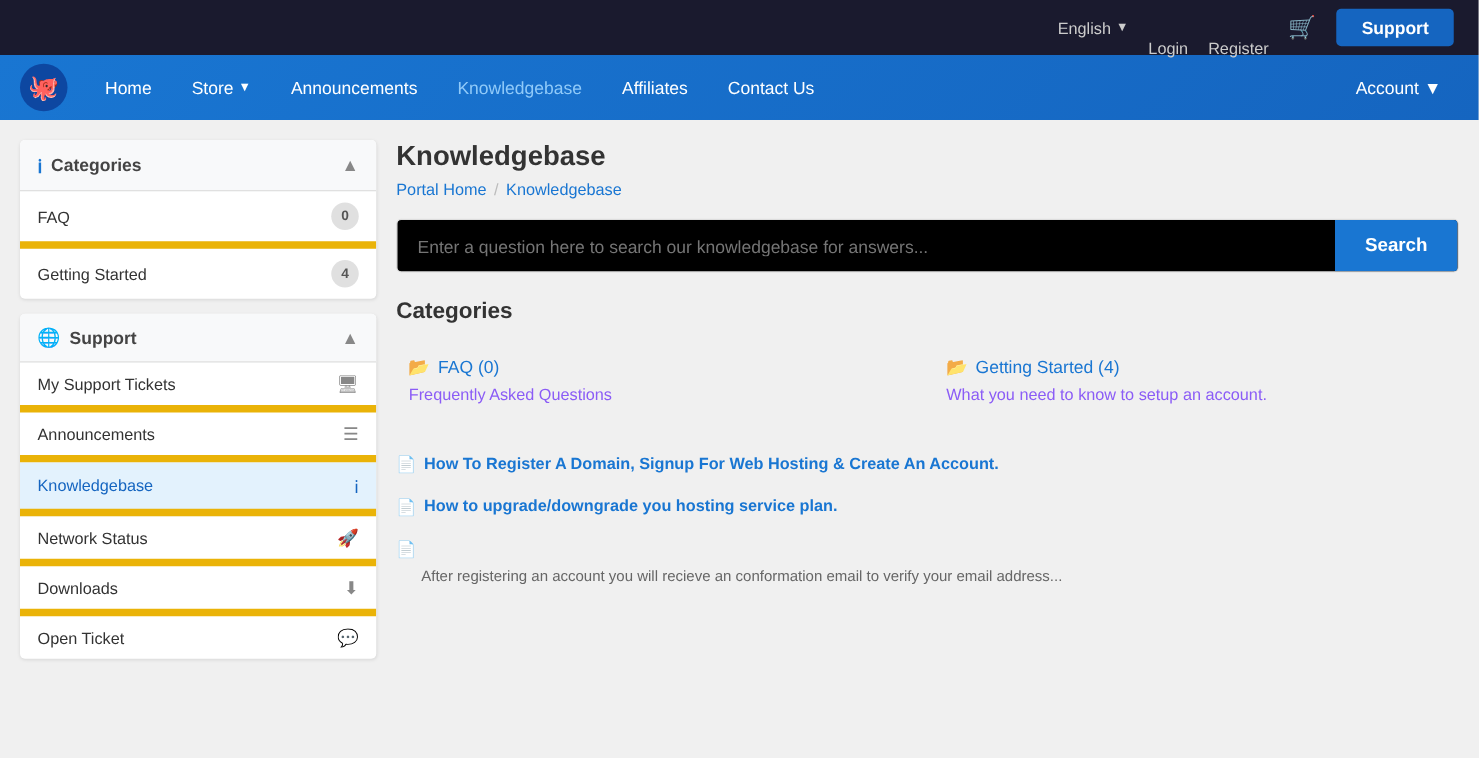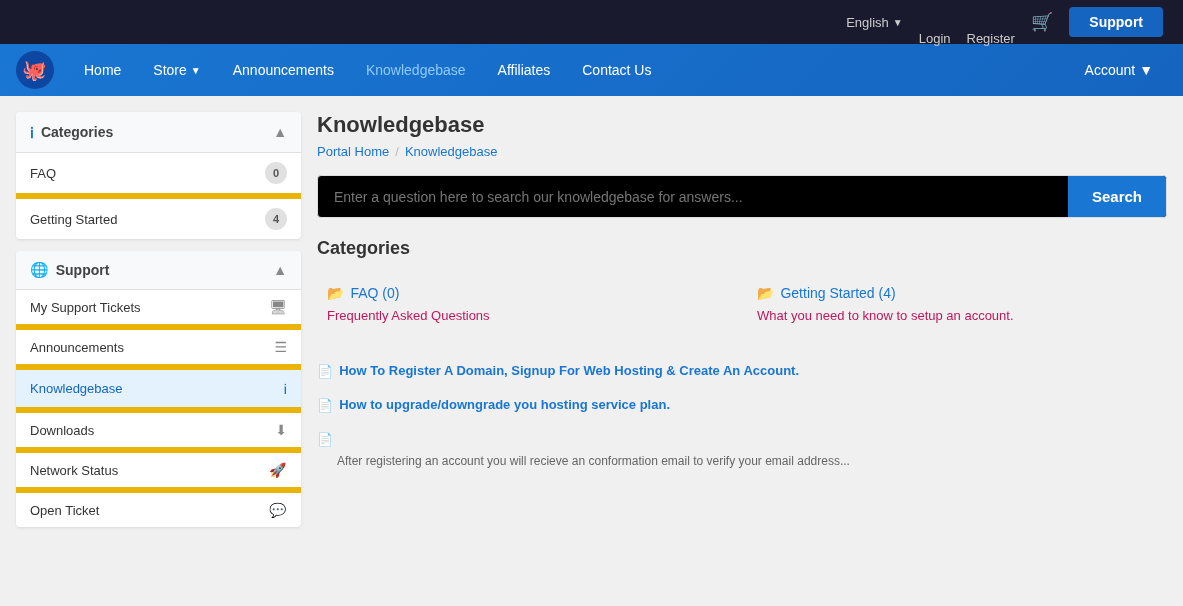--- a/index.html
+++ b/index.html
@@ -226,21 +226,21 @@
       gap: 6px;
       font-size: 14px;
       color: #1976d2;
       font-weight: 500;
       margin-bottom: 5px;
       cursor: pointer;
     }
     .category-card .folder-icon { color: #1976d2; font-size: 14px; }
     .category-card .cat-desc {
       font-size: 13px;
-      color: #be185d;
+      color: #8b5cf6;
       line-height: 1.5;
     }
 
     
     .articles-list { display: flex; flex-direction: column; gap: 12px; }
     .article-item {}
     .article-item .article-title {
       display: flex;
       align-items: flex-start;
       gap: 6px;
@@ -345,26 +345,26 @@
       </div>
       <div class="sidebar-item">
         <span>Announcements</span>
         <span class="item-icon">☰</span>
       </div>
       <div class="sidebar-item active">
         <span>Knowledgebase</span>
         <span class="item-icon">ℹ</span>
       </div>
       <div class="sidebar-item">
+        <span>Network Status</span>
+        <span class="item-icon">🚀</span>
+      </div>
+      <div class="sidebar-item">
         <span>Downloads</span>
         <span class="item-icon">⬇</span>
-      </div>
-      <div class="sidebar-item">
-        <span>Network Status</span>
-        <span class="item-icon">🚀</span>
       </div>
       <div class="sidebar-item">
         <span>Open Ticket</span>
         <span class="item-icon">💬</span>
       </div>
     </div>
 
   </div>
 
   <div class="content">

